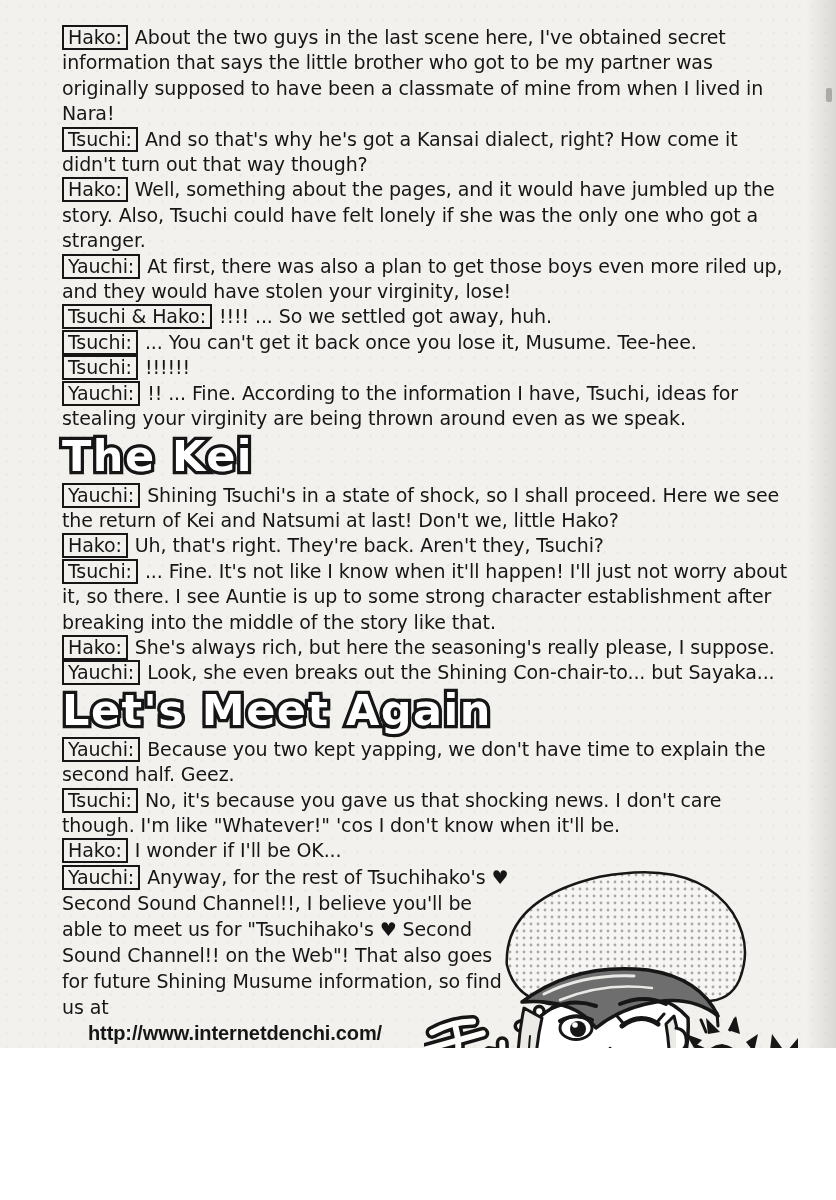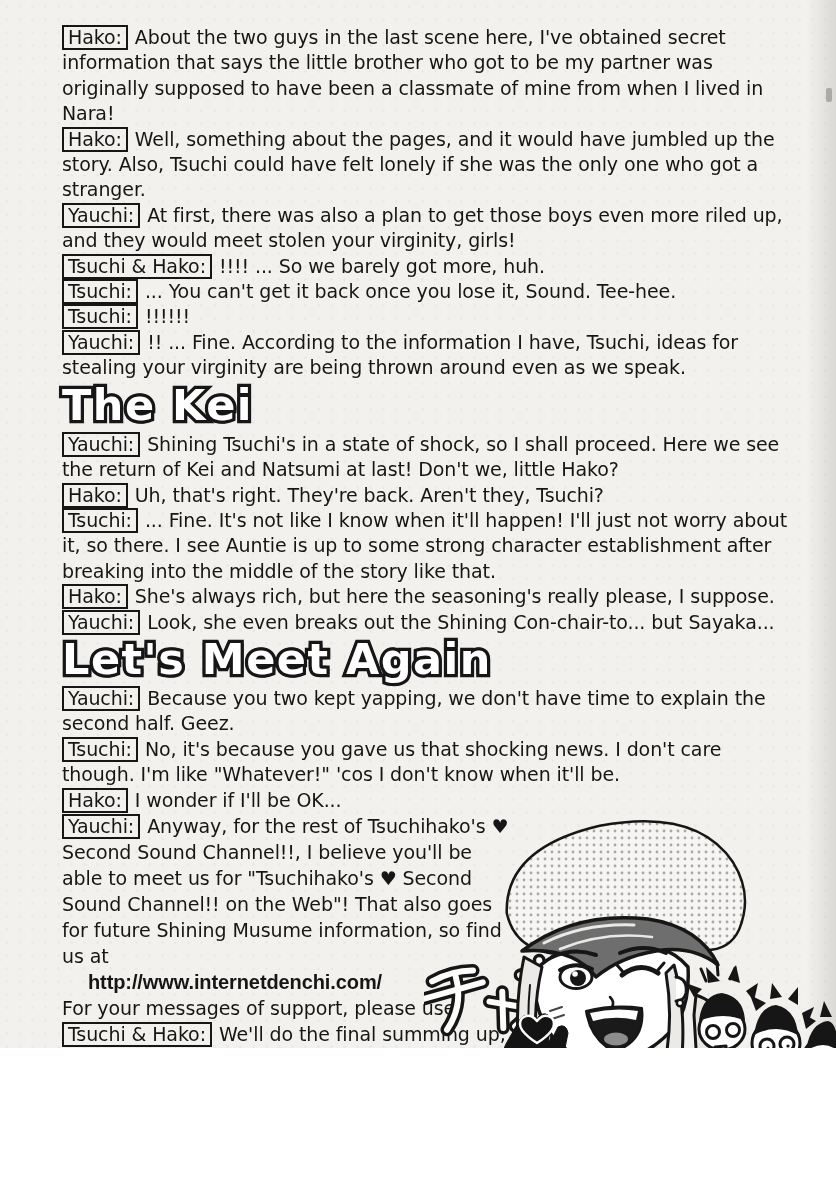--- a/index.html
+++ b/index.html
@@ -44,24 +44,25 @@
 <body>
 
 <div class="page">
   <div class="grain"></div>
   <div class="edge-shade"></div>
   <div class="speck"></div>
 
   <div class="content">
 
     <p class="line"><span class="spk">Hako:</span><span class="txt">About the two guys in the last scene here, I've obtained secret information that says the little brother who got to be my partner was originally supposed to have been a classmate of mine from when I lived in Nara!</span></p>
+    <p class="line"><span class="spk">Tsuchi:</span><span class="txt">And so that's why he's got a Kansai dialect, right? How come it didn't turn out that way though?</span></p>
     <p class="line"><span class="spk">Hako:</span><span class="txt">Well, something about the pages, and it would have jumbled up the story. Also, Tsuchi could have felt lonely if she was the only one who got a stranger.</span></p>
-    <p class="line"><span class="spk">Yauchi:</span><span class="txt">At first, there was also a plan to get those boys even more riled up, and they would meet stolen your virginity, girls!</span></p>
-    <p class="line"><span class="spk">Tsuchi &amp; Hako:</span><span class="txt">!!!! ... So we barely got more, huh.</span></p>
-    <p class="line"><span class="spk">Tsuchi:</span><span class="txt">... You can't get it back once you lose it, Sound. Tee-hee.</span></p>
+    <p class="line"><span class="spk">Yauchi:</span><span class="txt">At first, there was also a plan to get those boys even more riled up, and they would have stolen your virginity, lose!</span></p>
+    <p class="line"><span class="spk">Tsuchi &amp; Hako:</span><span class="txt">!!!! ... So we settled got away, huh.</span></p>
+    <p class="line"><span class="spk">Tsuchi:</span><span class="txt">... You can't get it back once you lose it, Musume. Tee-hee.</span></p>
     <p class="line"><span class="spk">Tsuchi:</span><span class="txt">!!!!!!</span></p>
     <p class="line"><span class="spk">Yauchi:</span><span class="txt">!! ... Fine. According to the information I have, Tsuchi, ideas for stealing your virginity are being thrown around even as we speak.</span></p>
 
     <h1 class="bubble" data-text="The Kei"></h1>
 
     <p class="line"><span class="spk">Yauchi:</span><span class="txt">Shining Tsuchi's in a state of shock, so I shall proceed. Here we see the return of Kei and Natsumi at last! Don't we, little Hako?</span></p>
     <p class="line"><span class="spk">Hako:</span><span class="txt">Uh, that's right. They're back. Aren't they, Tsuchi?</span></p>
     <p class="line"><span class="spk">Tsuchi:</span><span class="txt">... Fine. It's not like I know when it'll happen! I'll just not worry about it, so there. I see Auntie is up to some strong character establishment after breaking into the middle of the story like that.</span></p>
     <p class="line"><span class="spk">Hako:</span><span class="txt">She's always rich, but here the seasoning's really please, I suppose.</span></p>
     <p class="line"><span class="spk">Yauchi:</span><span class="txt">Look, she even breaks out the Shining Con-chair-to... but Sayaka...</span></p>

